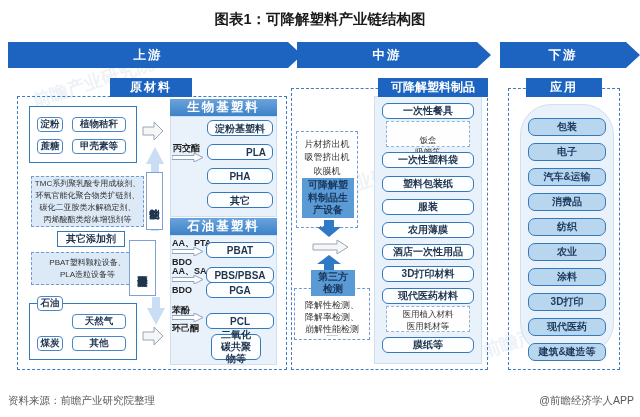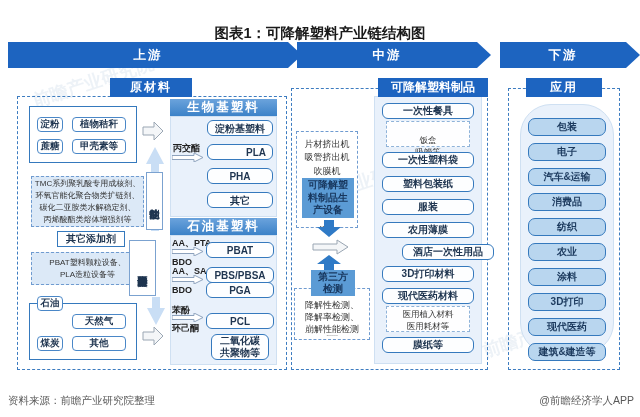--- a/index.html
+++ b/index.html
@@ -1,20 +1,20 @@
 <!DOCTYPE html>
 <html><head>
 <meta charset="utf-8">
 <style>
   html,body{margin:0;padding:0;background:#fff;}
   #canvas{position:relative;width:640px;height:417px;background:#fff;overflow:hidden;
     font-family:"Liberation Sans","DejaVu Sans",sans-serif;color:#1f3550;}
   .abs{position:absolute;box-sizing:border-box;}
   .ctr{display:flex;align-items:center;justify-content:center;text-align:center;}
-  .title{width:100%;top:24px;left:0;font-size:14.5px;font-weight:bold;color:#1a1a1a;text-align:center;}
+  .title{width:100%;top:10px;left:0;font-size:14.5px;font-weight:bold;color:#1a1a1a;text-align:center;}
   .chev{top:42px;height:26px;background:#1d64c0;color:#fff;font-size:12.5px;font-weight:bold;
     clip-path:polygon(0 0,calc(100% - 14px) 0,100% 50%,calc(100% - 14px) 100%,0 100%);
     display:flex;align-items:center;justify-content:center;padding-right:14px;letter-spacing:2px;}
   .container{border:1.5px dashed #3d7cc0;background:transparent;}
   .hdr{background:#1d64c0;color:#fff;font-size:12px;font-weight:bold;letter-spacing:2px;z-index:5;}
   .hdr-grad{background:linear-gradient(180deg,#6ba3dc,#3c82c8);color:#fff;font-size:12.5px;font-weight:bold;letter-spacing:2px;z-index:5;}
   .panel{background:#e9f1fb;border:1px solid #cfe0f2;}
   .wbox{background:#fff;border:1.3px solid #3579bd;}
   .sitem{background:#fff;border:1.2px solid #4a87c7;border-radius:4px;font-size:9.5px;font-weight:600;}
   .dashbox{background:#dce9f7;border:1px dashed #6f9bd0;font-size:8px;color:#333;line-height:12px;white-space:pre-line;}
@@ -123,21 +123,21 @@
 
   <div class="abs pill ctr" style="left:206px;top:282px;width:68px;height:16px;">PGA</div>
 
   <div class="abs inlabel" style="left:172px;top:304px;">苯酚</div>
   <svg class="abs" style="left:172px;top:313px;" width="32" height="9">
     <polygon points="0,2.5 22,2.5 22,0 31,4.5 22,9 22,6.5 0,6.5" fill="#fff" stroke="#8da2bd" stroke-width="1"></polygon>
   </svg>
   <div class="abs inlabel" style="left:172px;top:322px;">环己酮</div>
   <div class="abs pill ctr" style="left:206px;top:313px;width:68px;height:16px;">PCL</div>
 
-  <div class="abs pill ctr" style="left:211px;top:334px;width:58px;height:26px;line-height:12px;padding:0 6px;">二氧化碳共聚物等</div>
+  <div class="abs pill ctr" style="left:211px;top:334px;width:50px;height:26px;line-height:12px;padding:0 6px;">二氧化碳共聚物等</div>
 
   <div class="abs container" style="left:291px;top:88px;width:197px;height:282px;"></div>
   <div class="abs hdr ctr" style="left:378px;top:78px;width:110px;height:19px;letter-spacing:0;">可降解塑料制品</div>
 
   <div class="abs mlist" style="left:296px;top:102px;width:62px;height:97px;">片材挤出机
 吸管挤出机
 吹膜机
 制袋机
 拉丝机
 吹塑机
@@ -162,21 +162,21 @@
   <div class="abs bluebox ctr" style="left:311px;top:270px;width:44px;height:26px;padding:0 4px;">第三方检测</div>
 
   <div class="abs panel" style="left:374px;top:96px;width:108px;height:268px;"></div>
   <div class="abs prod ctr" style="left:382px;top:103px;width:92px;height:16px;">一次性餐具</div>
   <div class="abs subdash" style="left:386px;top:121px;width:84px;height:26px;padding-top:13px;">饭盒
 吸管等</div>
   <div class="abs prod ctr" style="left:382px;top:152px;width:92px;height:16px;">一次性塑料袋</div>
   <div class="abs prod ctr" style="left:382px;top:176px;width:92px;height:16px;">塑料包装纸</div>
   <div class="abs prod ctr" style="left:382px;top:199px;width:92px;height:16px;">服装</div>
   <div class="abs prod ctr" style="left:382px;top:222px;width:92px;height:16px;">农用薄膜</div>
-  <div class="abs prod ctr" style="left:402px;top:244px;width:92px;height:16px;">酒店一次性用品</div>
+  <div class="abs prod ctr" style="left:382px;top:244px;width:92px;height:16px;">酒店一次性用品</div>
   <div class="abs prod ctr" style="left:382px;top:266px;width:92px;height:16px;">3D打印材料</div>
   <div class="abs prod ctr" style="left:382px;top:288px;width:92px;height:16px;">现代医药材料</div>
   <div class="abs subdash" style="left:386px;top:306px;width:84px;height:26px;padding-top:2px;">医用植入材料
 医用耗材等</div>
   <div class="abs prod ctr" style="left:382px;top:337px;width:92px;height:16px;">膜纸等</div>
 
   <div class="abs container" style="left:508px;top:88px;width:112px;height:282px;"></div>
   <div class="abs hdr ctr" style="left:526px;top:78px;width:76px;height:19px;">应用</div>
   <div class="abs panel appcol" style="left:520px;top:104px;width:94px;height:250px;border-radius:31px;">
     <div class="appbox">包装</div>

